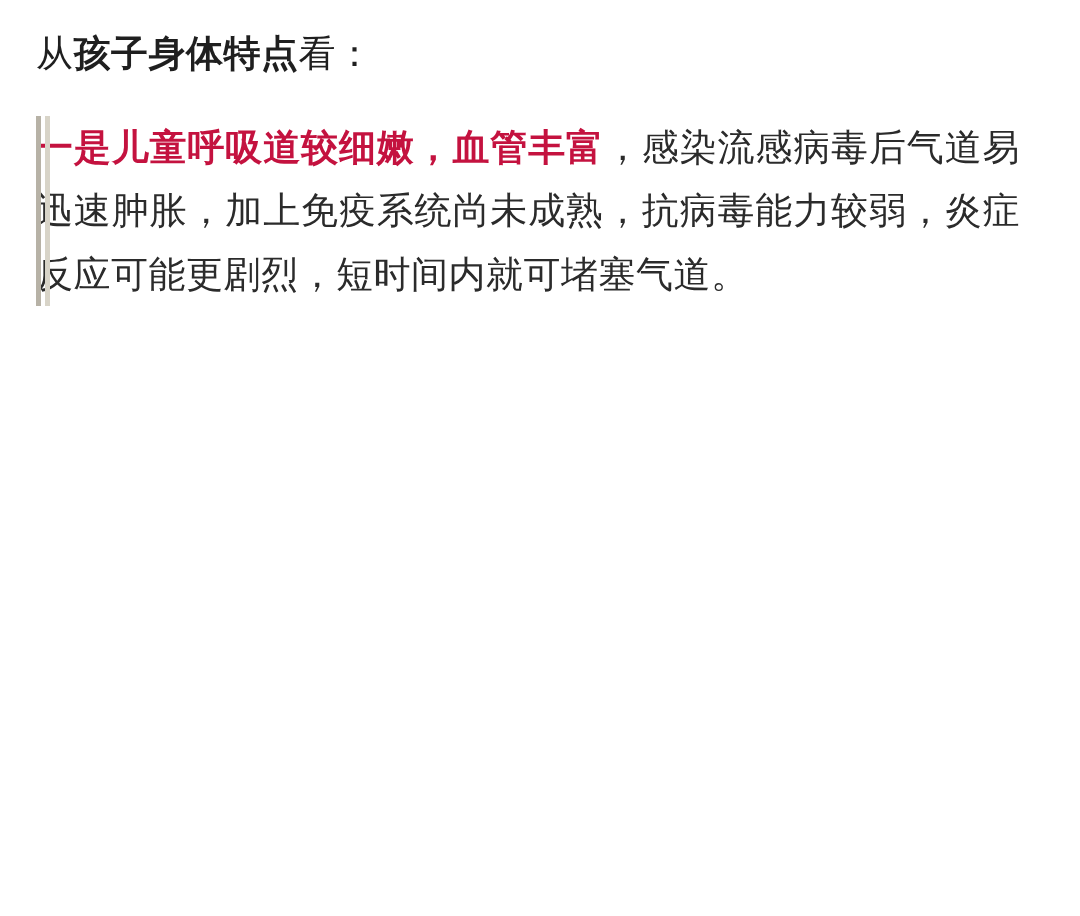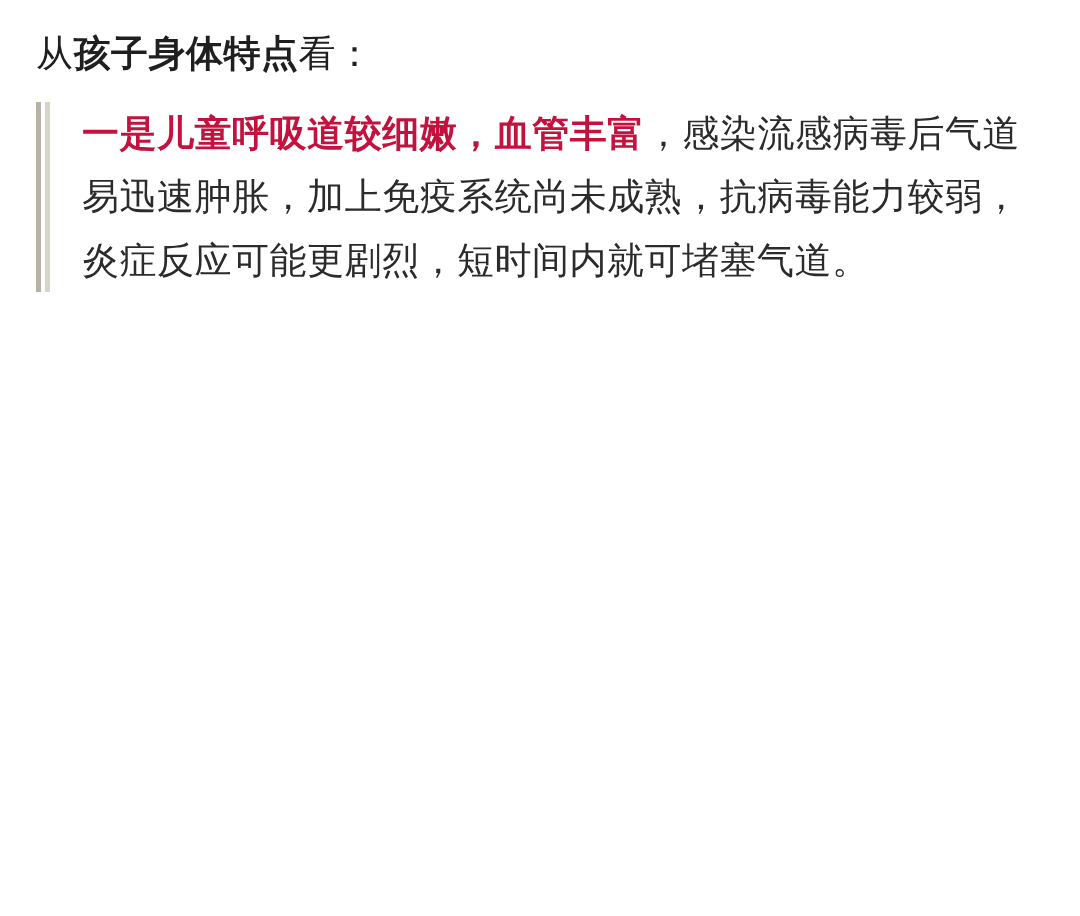--- a/index.html
+++ b/index.html
@@ -19,30 +19,29 @@
     width: 1080px;
     height: 916px;
     box-sizing: border-box;
     padding: 26px 60px 0 28px;
   }
   .heading {
     font-size: 37px;
     line-height: 1.5;
     color: #1f1f1f;
     letter-spacing: 0.5px;
-    margin: 0 0 20px 8px;
+    margin: 0 0 34px 8px;
     font-weight: 400;
   }
   .heading .strong {
     font-weight: 700;
   }
   .quote-block {
     position: relative;
     margin-left: 8px;
-    padding-left: 46px;
   }
   .quote-bars {
     position: absolute;
     left: 0;
     top: 0;
     bottom: 0;
     width: 14px;
   }
   .bar {
     position: absolute;

